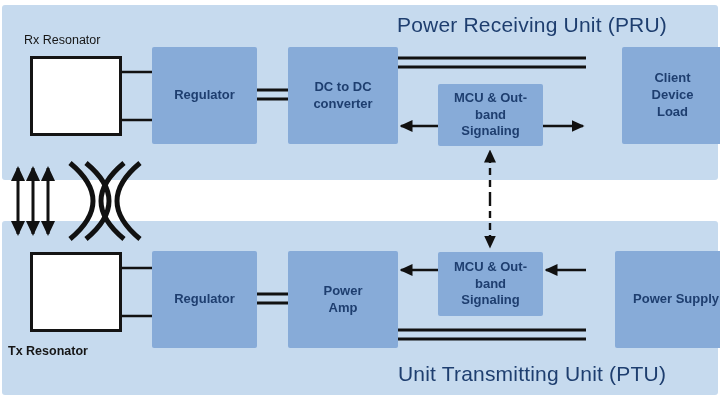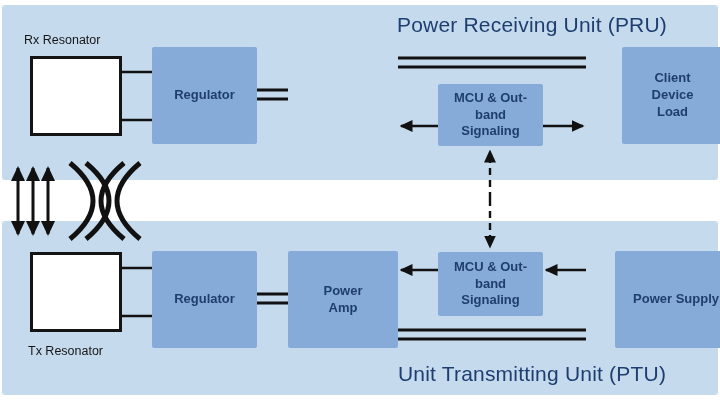--- a/index.html
+++ b/index.html
@@ -32,25 +32,26 @@
   <div class="panel" id="pru-panel"></div>
   <div class="panel" id="ptu-panel"></div>
 
   <div class="unit-title" style="top:13px;">Power Receiving Unit (PRU)</div>
   <div class="unit-title" style="top:362px;">Unit Transmitting Unit (PTU)</div>
 
   <div class="res-label" style="left:24px;top:33px;">Rx Resonator</div>
   <div class="resonator" style="left:30px;top:56px;width:92px;height:80px;"></div>
 
   <div class="block" style="left:152px;top:47px;width:105px;height:97px;padding:0 10px;">Regulator</div>
+  <div class="block" style="left:288px;top:47px;width:110px;height:97px;padding:0 10px;">DC to DC converter</div>
   <div class="block" style="left:438px;top:84px;width:105px;height:62px;padding:0 6px;">MCU &amp; Out-band Signaling</div>
   <div class="block" style="left:586px;top:47px;width:101px;height:97px;padding:0 16px;margin-left:36px;">Client Device Load</div>
 
   <div class="resonator" style="left:30px;top:252px;width:92px;height:80px;"></div>
-  <div class="res-label" style="left:28px;top:344px;">Tx Resonator</div>
+  <div class="res-label" style="left:8px;top:344px;font-weight:bold;">Tx Resonator</div>
 
   <div class="block" style="left:152px;top:251px;width:105px;height:97px;padding:0 10px;">Regulator</div>
   <div class="block" style="left:288px;top:251px;width:110px;height:97px;padding:0 20px;">Power Amp</div>
   <div class="block" style="left:438px;top:252px;width:105px;height:64px;padding:0 6px;">MCU &amp; Out-band Signaling</div>
   <div class="block" style="left:586px;top:251px;width:122px;height:97px;padding:15px 16px;margin-left:29px;">Power Supply</div>
 
   <svg class="wires" width="720" height="400" viewBox="0 0 720 400">
     <defs>
       <marker id="arw" markerUnits="userSpaceOnUse" markerWidth="13" markerHeight="12" refX="11.5" refY="6" orient="auto">
         <path d="M0,0 L13,6 L0,12 Z" fill="#111111"></path>

